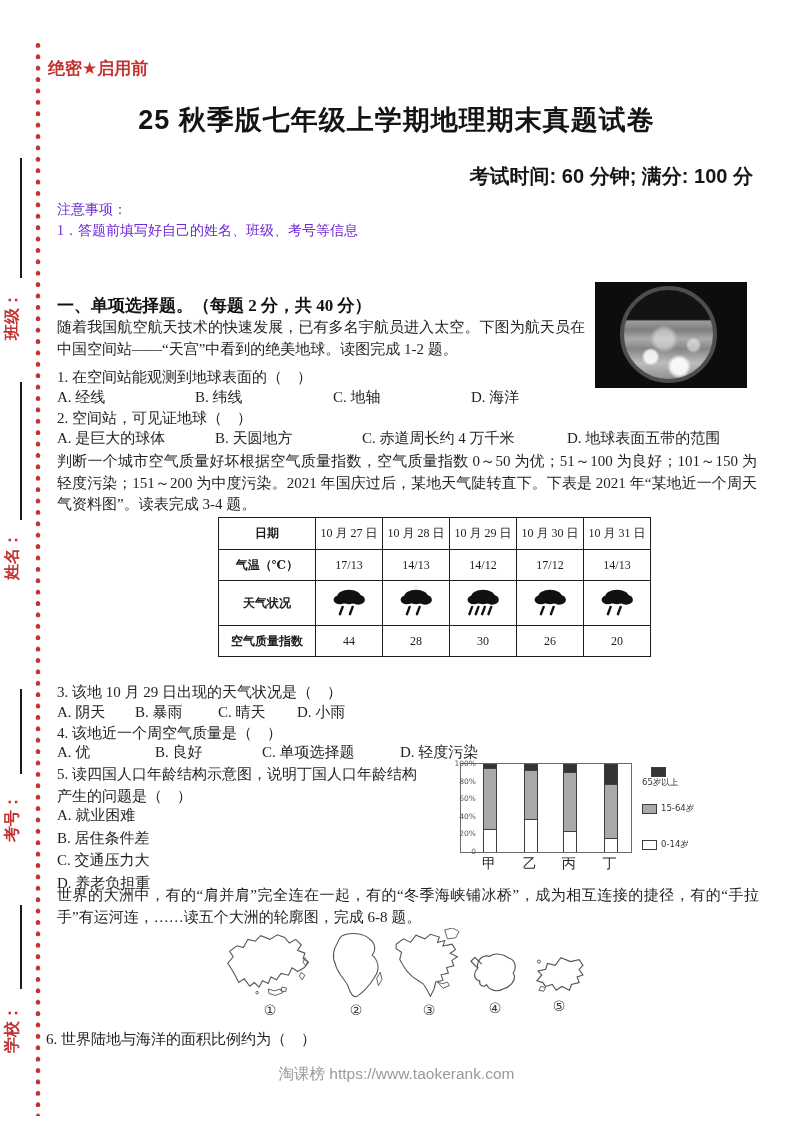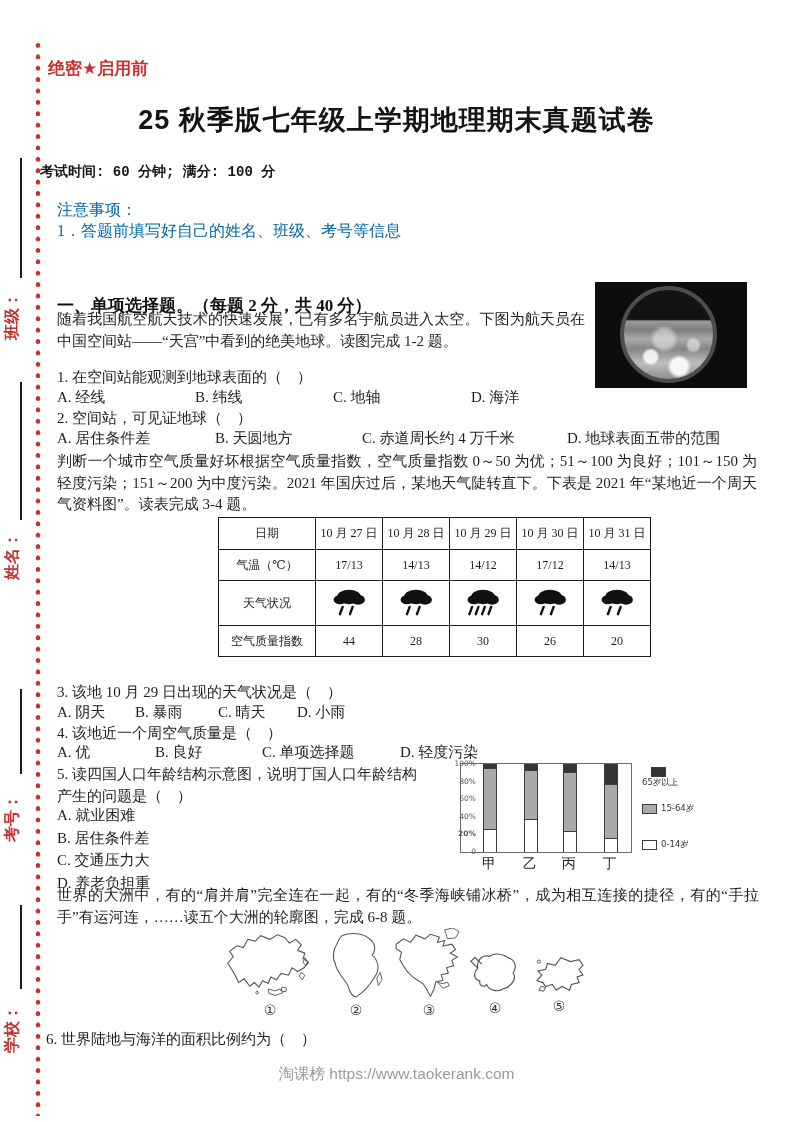--- a/index.html
+++ b/index.html
@@ -22,26 +22,26 @@
   #mg1{top:340px;width:225px;} #mg1 .mline{width:120px;margin-left:14px;}
   #mg2{top:580px;width:233px;} #mg2 .mline{width:138px;margin-left:12px;}
   #mg3{top:842px;width:183px;} #mg3 .mline{width:85px;margin-left:20px;}
   #mg4{top:1053px;width:176px;} #mg4 .mline{width:84px;margin-left:16px;}
 
   #confidential{left:48px;top:57px;font-family:"Liberation Sans","DejaVu Sans",sans-serif;
     font-weight:bold;font-size:17px;color:#c43131;}
   #title{left:40px;width:713px;top:102px;text-align:center;
     font-family:"Liberation Sans","DejaVu Sans",sans-serif;font-weight:bold;font-size:27px;
     color:#141414;letter-spacing:1px;}
-  #subtitle{left:40px;width:713px;top:163px;text-align:left;
-    font-family:Liberation Mono, monospace;font-weight:bold;font-size:14px;color:#161616;}
-  #notice{left:57px;top:199px;font-size:16px;line-height:21px;color:#0369a1;}
+  #subtitle{left:40px;width:713px;top:163px;text-align:right;
+    font-family:Liberation Sans, sans-serif;font-weight:bold;font-size:20px;color:#161616;}
+  #notice{left:57px;top:199px;font-size:14px;line-height:21px;color:#6d28d9;}
   #sectionhead{left:57px;top:294px;font-weight:bold;font-size:17px;color:#111;}
   .para{left:57px;font-size:15px;line-height:22px;color:#1f1f1f;text-align:justify;}
-  #passage1{top:308px;width:528px;}
+  #passage1{top:316px;width:528px;}
   #passage2{top:451px;width:700px;line-height:21.5px;}
   #passage3{top:884px;width:702px;}
   .q{left:57px;font-size:15px;line-height:20px;color:#1f1f1f;}
   #q1{top:367px;} #q2{top:408px;} #q3{top:682px;} #q4{top:723px;}
   #q5{top:763px;width:374px;line-height:22px;} #q6{left:46px;top:1029px;}
   .opts{left:57px;display:flex;font-size:15px;color:#1f1f1f;}
   #q1o{top:388px;} #q1o span{width:138px;} #q1o span:last-child{width:auto;text-align:center;}
   #q2o{top:429px;} #q2o span:nth-child(1){width:158px;} #q2o span:nth-child(2){width:147px;}
   #q2o span:nth-child(3){width:205px;}
   #q3o{top:703px;} #q3o span:nth-child(1){width:78px;} #q3o span:nth-child(2){width:83px;}
@@ -57,21 +57,21 @@
     background:
       radial-gradient(circle at 30% 75%, rgba(255,255,255,.85) 0 6px, rgba(0,0,0,0) 9px),
       radial-gradient(circle at 62% 86%, rgba(255,255,255,.9) 0 8px, rgba(0,0,0,0) 12px),
       radial-gradient(circle at 78% 62%, rgba(255,255,255,.5) 0 5px, rgba(0,0,0,0) 8px),
       radial-gradient(circle at 45% 55%, rgba(235,235,235,.55) 0 9px, rgba(0,0,0,0) 14px),
       linear-gradient(to bottom,#131313 0 33%,#9b9b9b 35%,#7e7e7e 45%,#ababab 55%,#858585 66%,#bdbdbd 82%,#8f8f8f 100%);}
 
   
   #wtable{left:218px;top:517px;border-collapse:collapse;font-size:12px;color:#1c1c1c;}
   #wtable td{border:1.5px solid #1d1d1d;text-align:center;vertical-align:middle;padding:0 2px;}
-  #wtable td.lab{width:92px;}
+  #wtable td.lab{width:92px;font-weight:bold;}
   #wtable td.c{width:62px;}
   #wtable tr.r1 td{height:31px;} #wtable tr.r2 td{height:30px;}
   #wtable tr.r3 td{height:44px;} #wtable tr.r4 td{height:30px;}
 
   
   #chart{left:424px;top:757px;width:262px;height:132px;font-family:"DejaVu Sans","Liberation Sans",sans-serif;}
   #chart-plot{position:absolute;left:36px;top:6px;width:170px;height:88px;border:1px solid #6a6a6a;}
   .ytick{position:absolute;right:210px;width:34px;text-align:right;font-size:7.5px;color:#555;}
   .bar{position:absolute;bottom:0;width:14px;display:flex;flex-direction:column-reverse;box-sizing:border-box;}
   .seg{width:100%;box-sizing:border-box;border:1px solid #3d3d3d;border-bottom:none;}
@@ -133,21 +133,21 @@
 <div id="q1" class="abs q">1. 在空间站能观测到地球表面的（　）</div>
 <div id="q1o" class="abs opts">
   <span>A. 经线</span>
   <span>B. 纬线</span>
   <span>C. 地轴</span>
   <span>D. 海洋</span>
 </div>
 
 <div id="q2" class="abs q">2. 空间站，可见证地球（　）</div>
 <div id="q2o" class="abs opts">
-  <span>A. 居住条件差</span>
+  <span>A. 是巨大的球体</span>
   <span>B. 天圆地方</span>
   <span>C. 赤道周长约 4 万千米</span>
   <span>D. 地球表面五带的范围</span>
 </div>
 
 <div id="passage2" class="abs para">判断一个城市空气质量好坏根据空气质量指数，空气质量指数 0～50 为优；51～100 为良好；101～150 为轻度污染；151～200 为中度污染。2021 年国庆过后，某地天气陡转直下。下表是 2021 年“某地近一个周天气资料图”。读表完成 3-4 题。</div>
 
 <table id="wtable" class="abs">
   <tbody>
       <tr class="r1">
@@ -261,21 +261,21 @@
       <div class="bar" style="left: 142.6px;">
         <div class="seg" style="height: 14.08px; background: rgb(255, 255, 255);"></div>
         <div class="seg" style="height: 53.68px; background: rgb(169, 169, 169);"></div>
         <div class="seg" style="height: 20.24px; background: rgb(52, 52, 52);"></div>
       </div>
     </div>
 <div class="ytick" style="top: 2px;">100%</div>
     <div class="ytick" style="top: 19.6px;">80%</div>
     <div class="ytick" style="top: 37.2px;">60%</div>
     <div class="ytick" style="top: 54.8px;">40%</div>
-    <div class="ytick" style="top: 72.4px; font-weight: bold;">20%</div>
+    <div class="ytick" style="top: 72.4px;">20%</div>
     <div class="ytick" style="top: 90px;">0</div>
     <div class="catlab" style="left: 54.9px;">甲</div>
     <div class="catlab" style="left: 95.7px;">乙</div>
     <div class="catlab" style="left: 134.8px;">丙</div>
     <div class="catlab" style="left: 175.6px;">丁</div>
     <div class="leg" style="top: 10px; flex-direction: column;">
       <span class="legbox" style="background: rgb(52, 52, 52);"></span>
       <span>65岁以上</span>
     </div>
     <div class="leg" style="top: 46px;">

